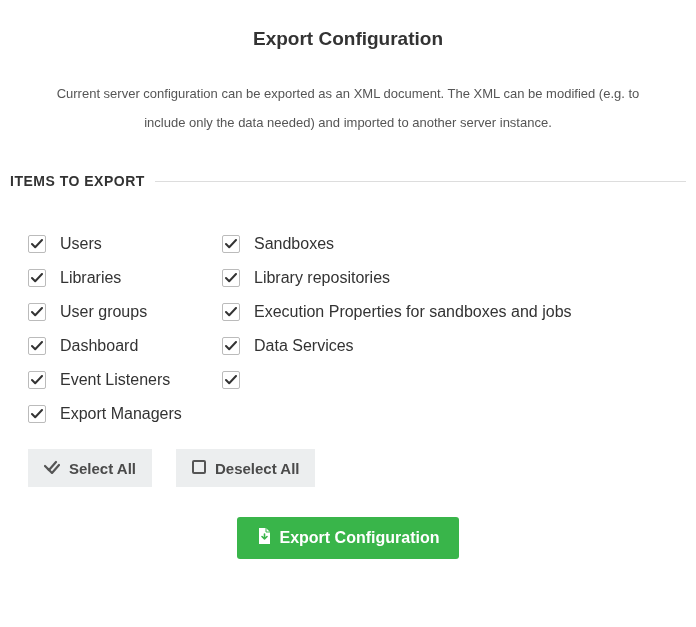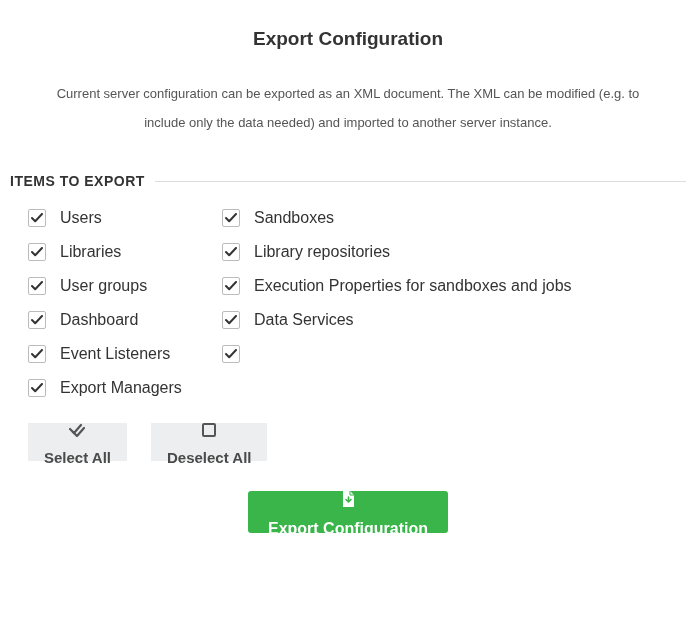--- a/index.html
+++ b/index.html
@@ -22,21 +22,21 @@
   .description {
     text-align: center;
     color: #555;
     font-size: 13px;
     line-height: 2.2;
     margin: 0 30px 36px 30px;
   }
   .section-header {
     display: flex;
     align-items: center;
-    margin-bottom: 12px;
+    margin-bottom: 38px;
   }
   .section-header-text {
     font-weight: bold;
     font-size: 14px;
     letter-spacing: 0.5px;
     color: #333;
     padding-right: 10px;
   }
   .section-header-line {
     flex: 1;
@@ -83,21 +83,20 @@
   .btn {
     display: inline-flex;
     align-items: center;
     gap: 9px;
     height: 38px;
     padding: 0 16px;
     font-weight: bold;
     font-size: 15px;
     border: none;
     cursor: pointer;
-    flex-direction: column;
   }
   .btn-gray {
     background: #eceeef;
     color: #4a4a4a;
   }
   .btn-green {
     background: #39b54a;
     color: #fff;
     border-radius: 3px;
     height: 42px;

